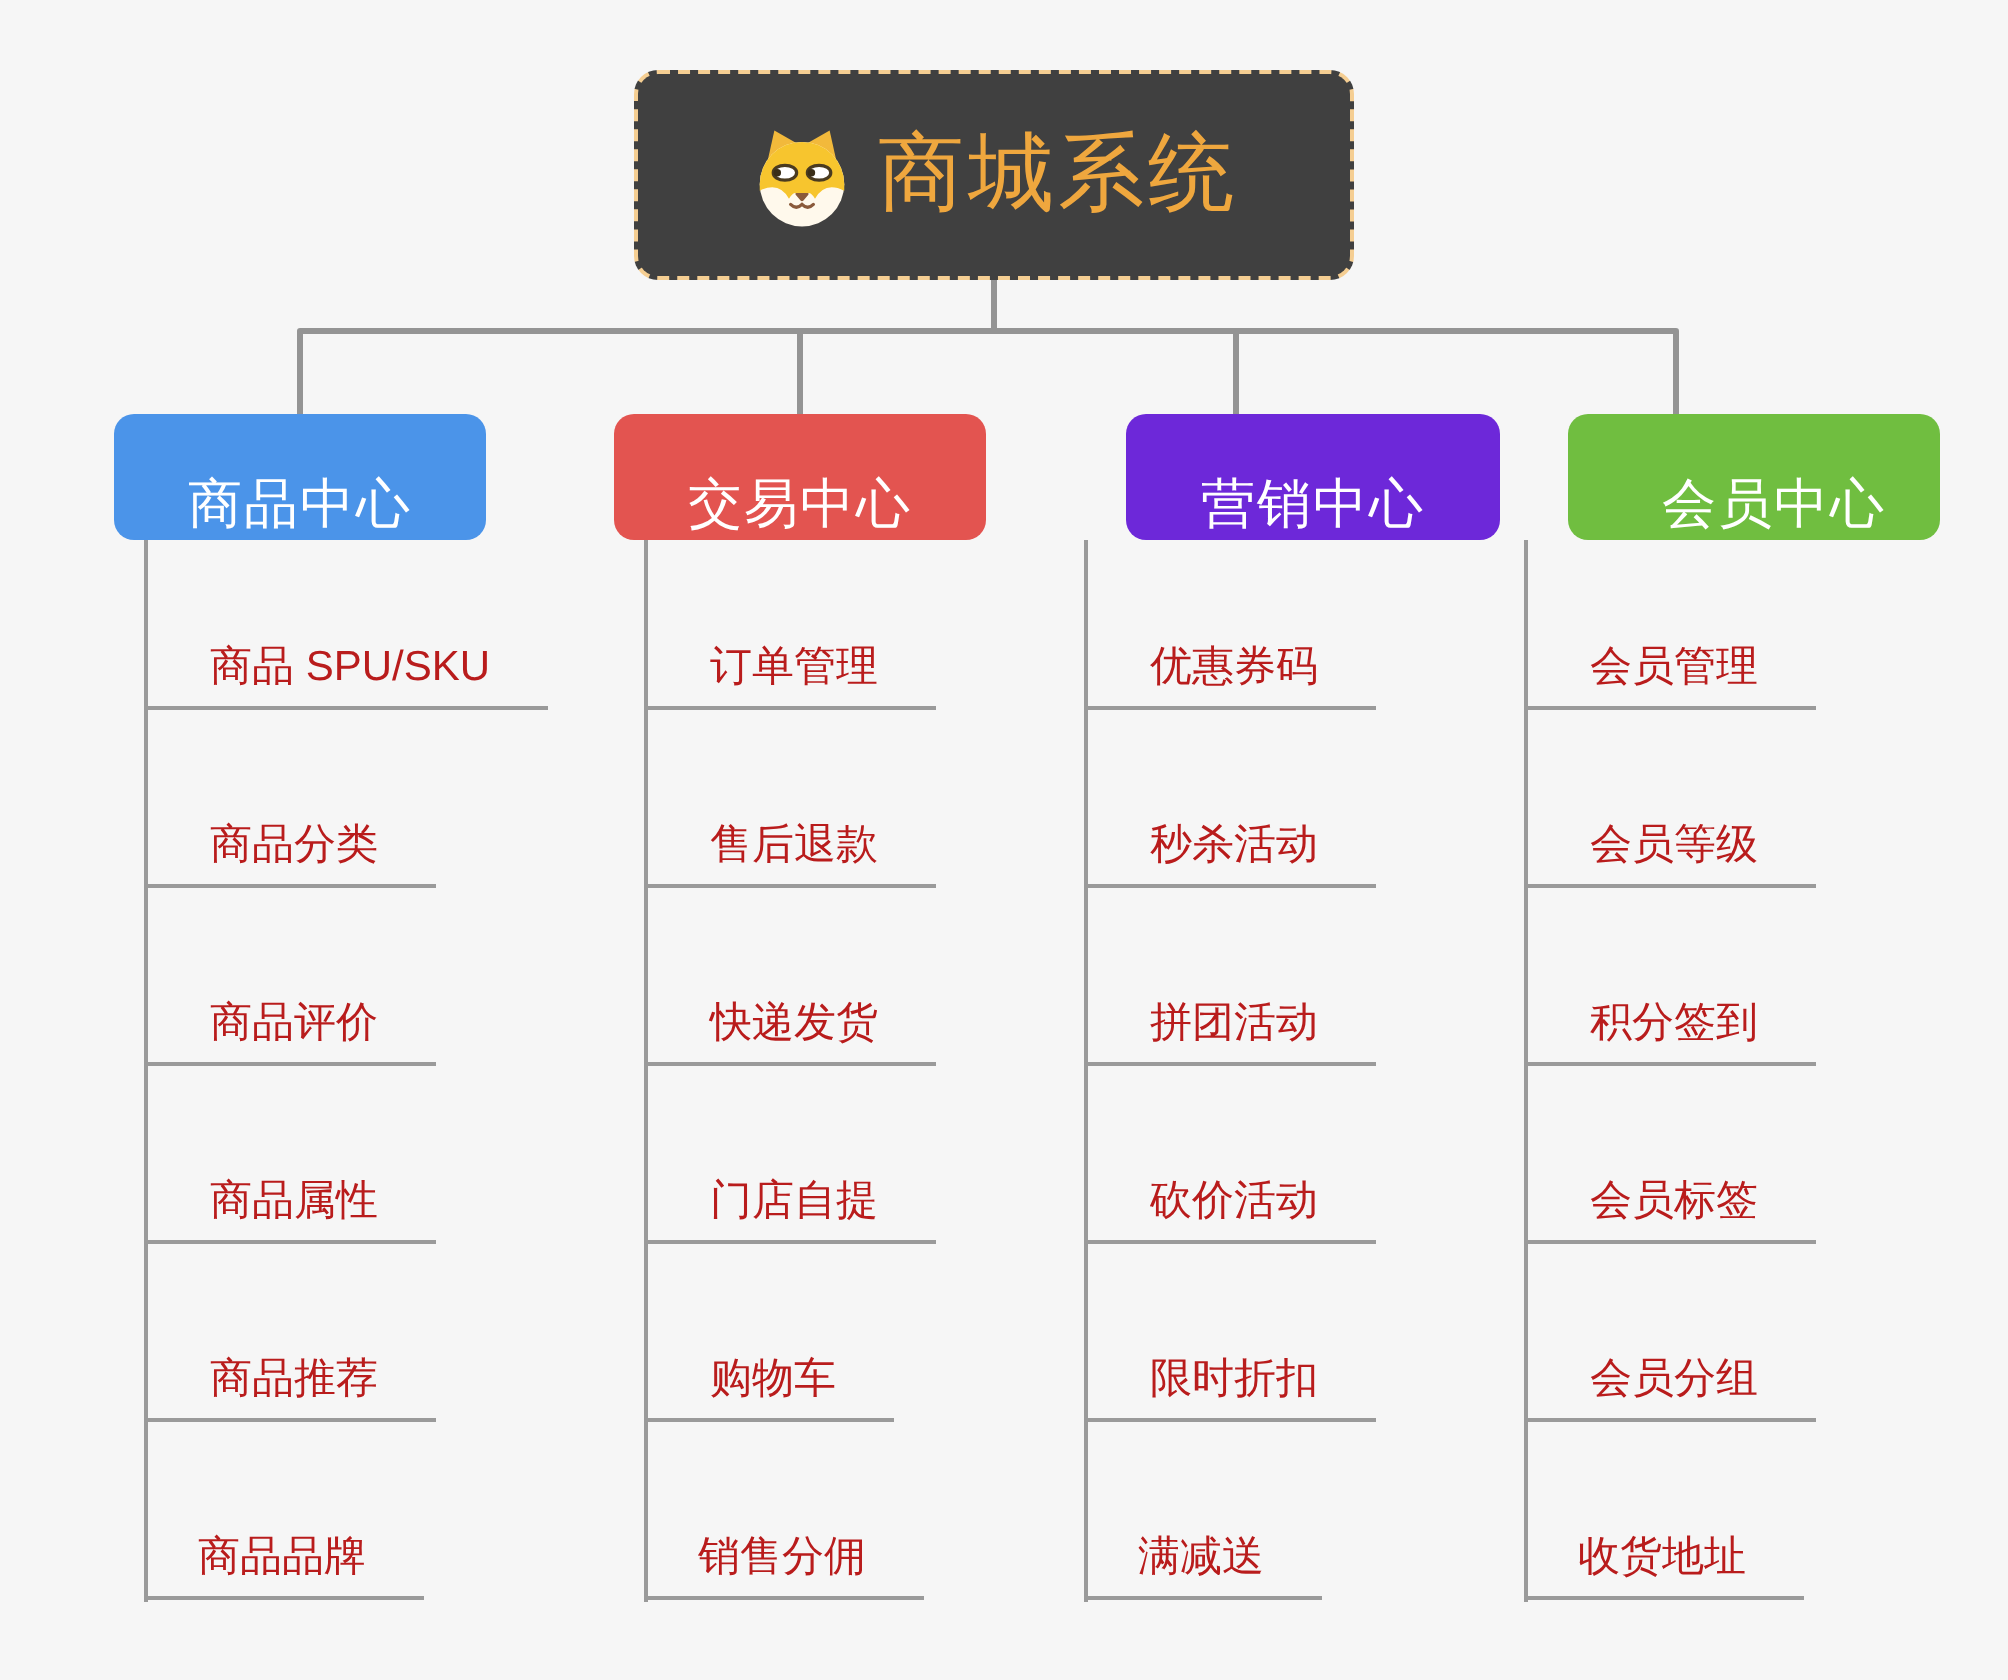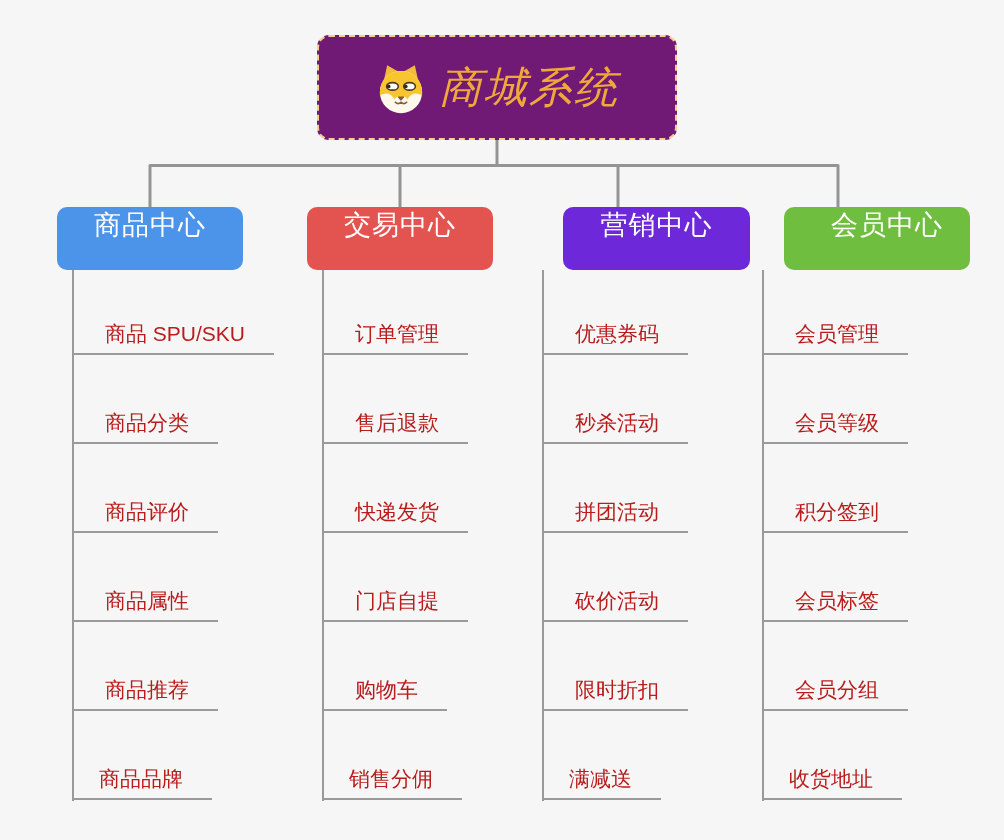--- a/index.html
+++ b/index.html
@@ -10,36 +10,36 @@
     position:relative; overflow:hidden;
   }
   .canvas { position:absolute; inset:0; }
 
   
   svg.connectors { position:absolute; left:0; top:0; width:1004px; height:840px; }
 
   
   .root-node {
     position:absolute; left:317px; top:35px; width:360px; height:105px;
-    background:#701a75;
+    background:#404040;
     border:2px dashed #F5CE92;
     border-radius:12px;
     box-sizing:border-box;
-    display:flex; align-items:center; justify-content:center; gap:12px;font-style:italic;
+    display:flex; align-items:center; justify-content:center; gap:12px;
   }
   .root-title {
     color:#EFA73E; font-size:43px; font-weight:500; letter-spacing:2px;
     line-height:1;
   }
 
   
   .branch-box {
     position:absolute; top:207px; height:63px;
     border-radius:10px;
-    display:flex; align-items:flex-start; justify-content:center;
+    display:flex; align-items:flex-end; justify-content:center;
     color:#FFFFFF; font-size:27px; letter-spacing:1px;
     box-sizing:border-box;
   }
   .branch-1 { left:57px;  width:186px; }
   .branch-2 { left:307px; width:186px; }
   .branch-3 { left:525px; width:187px; }
   .branch-4 { left:784px; width:186px;padding-left:20px; }
 
   
   .column { position:absolute; top:270px; height:531px; }

